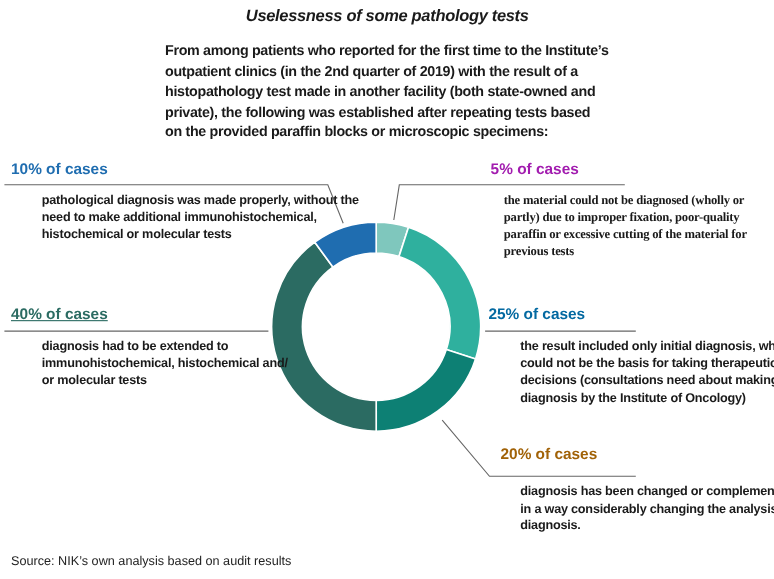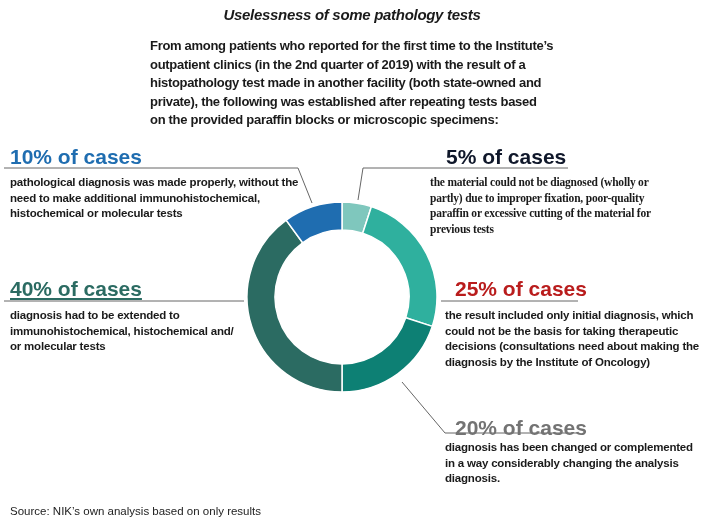--- a/index.html
+++ b/index.html
@@ -1,20 +1,20 @@
 <!DOCTYPE html>
 <html><head>
 <meta charset="utf-8">
 <style>
   html,body{margin:0;padding:0;background:#fff;}
   body{width:704px;height:526px;position:relative;overflow:hidden;font-family:"Liberation Sans","DejaVu Sans",sans-serif;color:#1a1a1a;}
   .title{position:absolute;left:0;width:704px;top:6px;text-align:center;font-size:15px;font-weight:bold;letter-spacing:-0.3px;font-style:italic;}
   .subtitle{position:absolute;left:150px;width:404px;top:37px;text-align:left;font-size:13px;font-weight:bold;line-height:18.5px;letter-spacing:-0.3px;}
-  .pct{position:absolute;font-size:21px;font-weight:bold;}
-  .desc{position:absolute;font-size:11.5px;font-weight:bold;line-height:15.5px;letter-spacing:-0.2px;}
+  .pct{position:absolute;font-size:14px;font-weight:bold;}
+  .desc{position:absolute;font-size:11.5px;font-weight:bold;line-height:15.5px;letter-spacing:-0.2px;margin-left:28px;}
   svg.lines{position:absolute;left:0;top:0;}
   .source{position:absolute;left:10px;top:505px;font-size:11.5px;color:#222;}
 </style>
 </head>
 <body>
 
 <div class="title">Uselessness of some pathology tests</div>
 <div class="subtitle">From among patients who reported for the first time to the Institute’s outpatient clinics (in the 2nd quarter of 2019) with the result of a histopathology test made in another facility (both state-owned and private), the following was established after repeating tests based on the provided paraffin blocks or microscopic specimens:</div>
 
 <svg class="lines" width="704" height="526">
@@ -31,25 +31,25 @@
     <polyline points="568,168 363,168 358,200"></polyline>
     <polyline points="4,301 244,301"></polyline>
     <polyline points="441,301 578,301"></polyline>
     <polyline points="402,382 445,433 578,433"></polyline>
   </g>
 </svg>
 
 <div class="pct" style="left:10px;top:145px;color:#1f6db0;">10% of cases</div>
 <div class="desc" style="left:10px;top:175px;width:290px;">pathological diagnosis was made properly, without the need to make additional immunohistochemical, histochemical or molecular tests</div>
 
-<div class="pct" style="left:446px;top:145px;color:#0f172a;">5% of cases</div>
+<div class="pct" style="left:446px;top:145px;color:#a21caf;">5% of cases</div>
 <div class="desc" style="left:430px;top:175px;width:250px;font-family:Liberation Serif, serif;">the material could not be diagnosed (wholly or partly) due to improper fixation, poor-quality paraffin or excessive cutting of the material for previous tests</div>
 
 <div class="pct" style="left:10px;top:277px;color:#2b6b62;text-decoration:underline;">40% of cases</div>
 <div class="desc" style="left:10px;top:308px;width:230px;">diagnosis had to be extended to immunohistochemical, histochemical and/ or molecular tests</div>
 
-<div class="pct" style="left:455px;top:277px;color:#b91c1c;">25% of cases</div>
+<div class="pct" style="left:444px;top:277px;color:#0369a1;">25% of cases</div>
 <div class="desc" style="left:445px;top:308px;width:255px;">the result included only initial diagnosis, which could not be the basis for taking therapeutic decisions (consultations need about making the diagnosis by the Institute of Oncology)</div>
 
-<div class="pct" style="left:455px;top:416px;color:#737373;">20% of cases</div>
+<div class="pct" style="left:455px;top:404px;color:#a16207;">20% of cases</div>
 <div class="desc" style="left:445px;top:440px;width:255px;">diagnosis has been changed or complemented in a way considerably changing the analysis diagnosis.</div>
 
-<div class="source">Source: NIK’s own analysis based on only results</div>
+<div class="source">Source: NIK’s own analysis based on audit results</div>
 
 </body></html>

